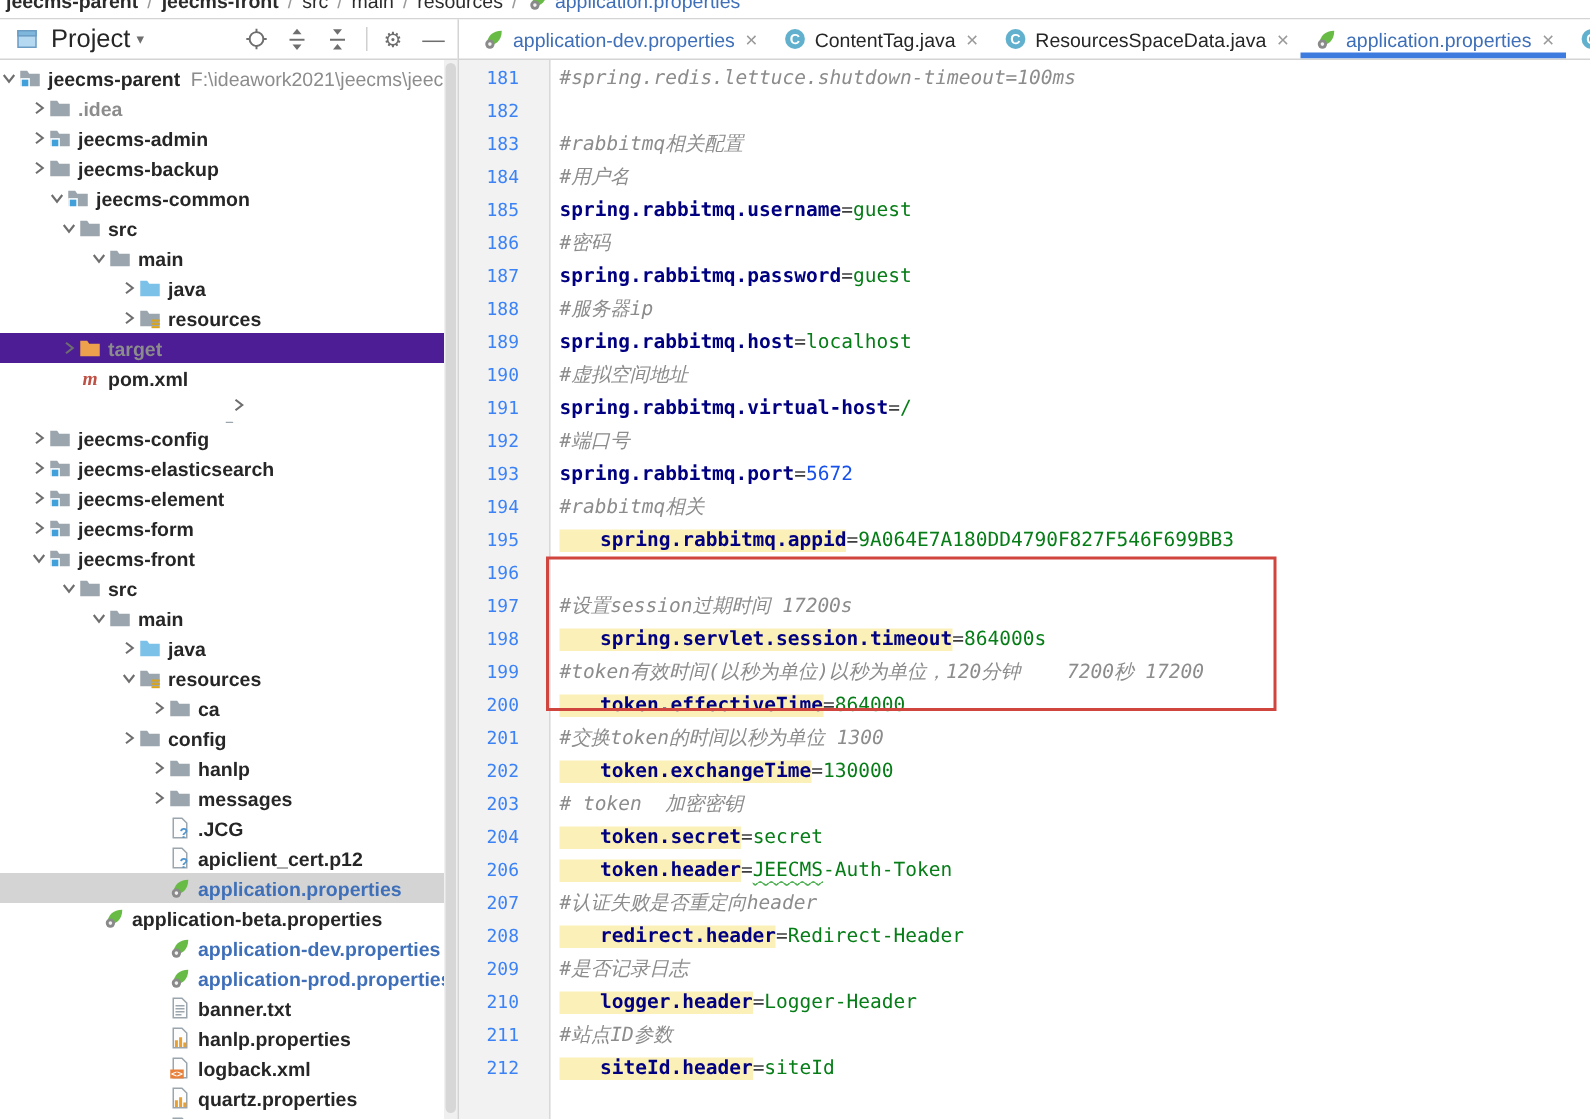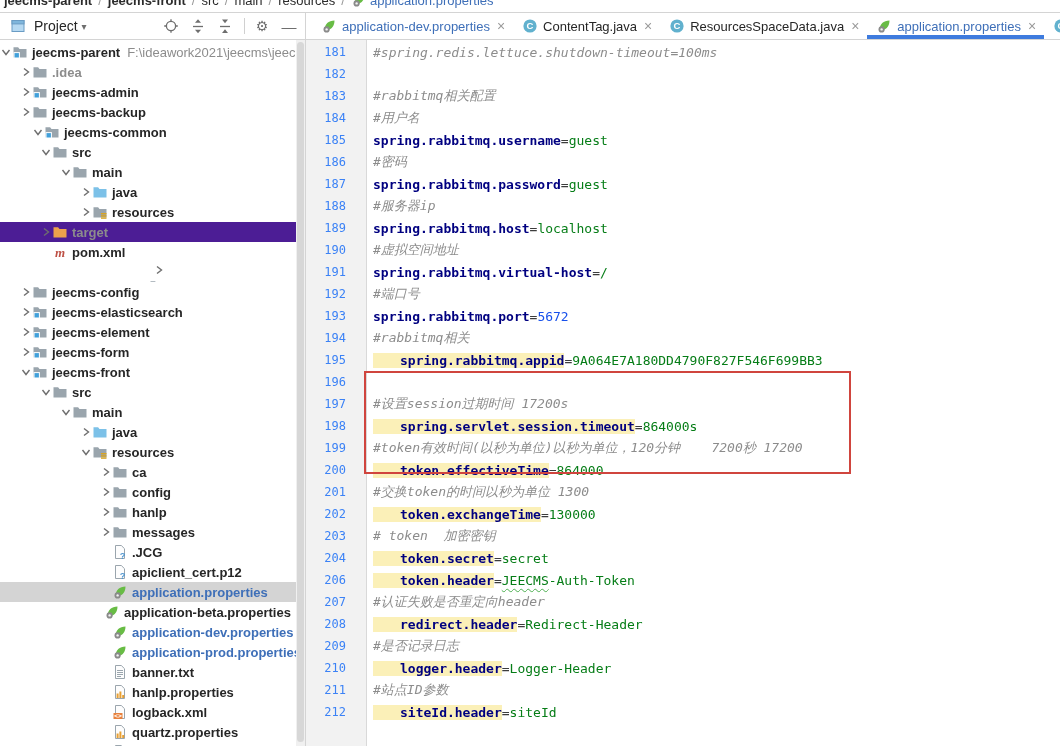--- a/index.html
+++ b/index.html
@@ -15,21 +15,21 @@
   .bc-sep { color:#999; padding:0 6px; font-weight:normal; }
   .bc-item.bold { font-weight:bold; }
   .bc-item.link { color:#3e6fb8; }
   .bc-icon { display:inline-block; width:16px; height:16px; vertical-align:-3px; margin-right:3px; }
 
   
   #header-row { position:absolute; left:0; top:13px; width:1060px; height:27px; }
   #project-toolbar { position:absolute; left:0; top:0; width:305px; height:27px;
                      border-bottom:1px solid #d4d4d4; display:flex; align-items:center;
                      padding:0 6px 0 8px; background:#fff; }
-  #project-toolbar .pt-title { font-size:14px; color:#262626; margin:0 4px 0 6px; }
+  #project-toolbar .pt-title { font-size:17px; color:#262626; margin:0 4px 0 6px; }
   #project-toolbar .caret { color:#6e6e6e; font-size:10px; margin-right:auto; }
   .tool-ico { width:20px; height:20px; display:flex; align-items:center; justify-content:center;
               margin-left:7px; color:#6e6e6e; }
   .tool-ico svg { display:block; }
   .tb-divider { width:1px; height:16px; background:#d0d0d0; margin-left:9px; }
   .uni-icon { font-size:14px; line-height:1; color:#6e6e6e; }
 
   #tabbar { position:absolute; left:306px; top:0; width:754px; height:27px;
             border-bottom:1px solid #d4d4d4; display:flex; align-items:stretch;
             padding-left:6px; background:#fff; overflow:hidden; }
@@ -445,21 +445,21 @@
           <span class="chev">
             <svg width="12" height="16" viewBox="0 0 12 16">
               <polyline points="4,4.5 8.5,8 4,11.5" fill="none" stroke="#6e6e6e" stroke-width="1.4"></polyline>
             </svg>
           </span>
           <span class="t-icon"><svg width="16" height="16" viewBox="0 0 16 16">
               <path d="M1.5 3.2 h4.6 l1.4 1.9 h7 v8.4 h-13 z" fill="#9aa5ad"></path>
             </svg></span>
           <span class="t-label">ca</span>
         </div>
-        <div class="tree-row" style="padding-left: 100px;">
+        <div class="tree-row" style="padding-left: 80px;">
           <span class="chev">
             <svg width="12" height="16" viewBox="0 0 12 16">
               <polyline points="4,4.5 8.5,8 4,11.5" fill="none" stroke="#6e6e6e" stroke-width="1.4"></polyline>
             </svg>
           </span>
           <span class="t-icon"><svg width="16" height="16" viewBox="0 0 16 16">
               <path d="M1.5 3.2 h4.6 l1.4 1.9 h7 v8.4 h-13 z" fill="#9aa5ad"></path>
             </svg></span>
           <span class="t-label">config</span>
         </div>
@@ -503,21 +503,21 @@
         </div>
         <div class="tree-row selected" style="padding-left: 100px;">
           <span class="chev"></span>
           <span class="t-icon"><svg width="16" height="16" viewBox="0 0 16 16">
               <path d="M13.5 2.5 C7.5 2.5 3.5 6 3.5 12.5 C9.5 12.5 13.5 9 13.5 2.5 Z" fill="#68bc45"></path>
               <circle cx="5.6" cy="11.4" r="3.1" fill="#8a8a8a"></circle>
               <circle cx="5.6" cy="11.4" r="1.2" fill="#f2f2f2"></circle>
             </svg></span>
           <span class="t-label link">application.properties</span>
         </div>
-        <div class="tree-row" style="padding-left: 92px;">
+        <div class="tree-row" style="padding-left: 56px;">
           <span class="chev"></span>
           <span class="t-icon"><svg width="16" height="16" viewBox="0 0 16 16">
               <path d="M13.5 2.5 C7.5 2.5 3.5 6 3.5 12.5 C9.5 12.5 13.5 9 13.5 2.5 Z" fill="#68bc45"></path>
               <circle cx="5.6" cy="11.4" r="3.1" fill="#8a8a8a"></circle>
               <circle cx="5.6" cy="11.4" r="1.2" fill="#f2f2f2"></circle>
             </svg></span>
           <span class="t-label">application-beta.properties</span>
         </div>
         <div class="tree-row" style="padding-left: 100px;">
           <span class="chev"></span>

